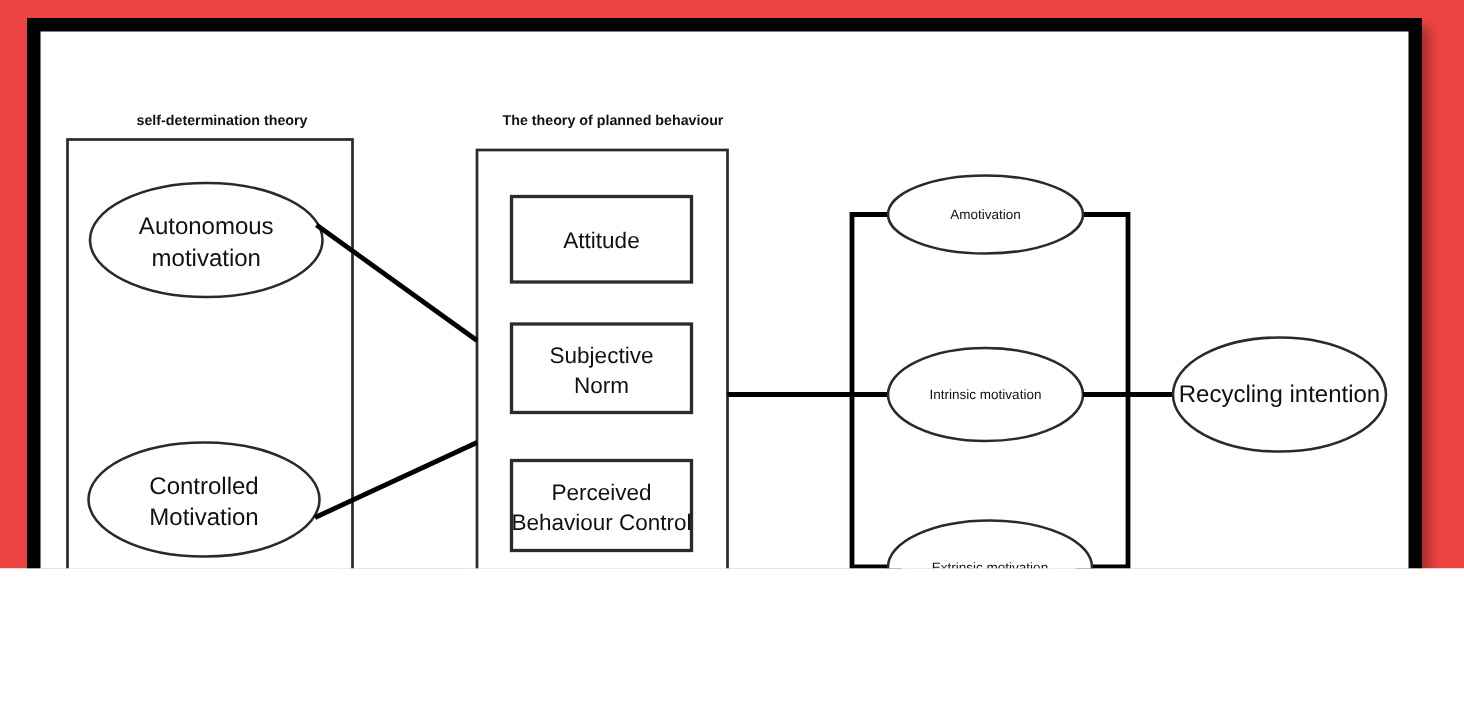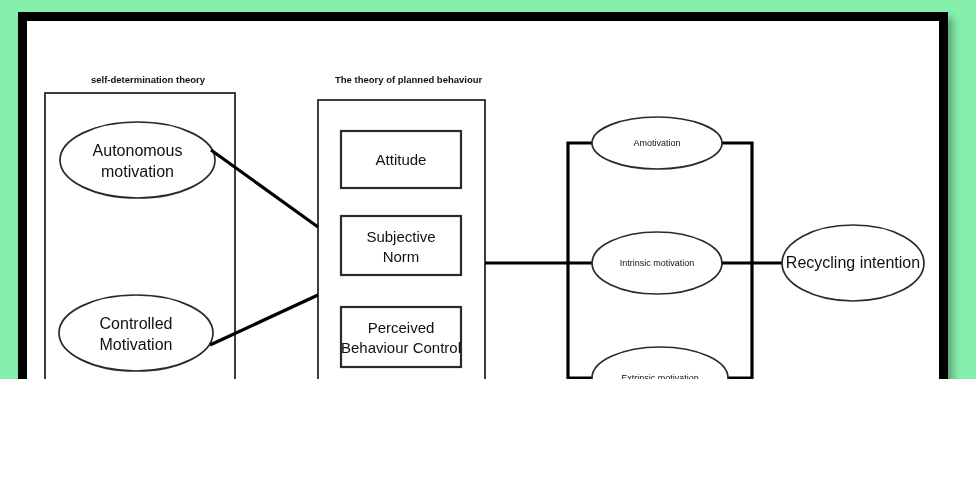--- a/index.html
+++ b/index.html
@@ -6,21 +6,21 @@
   html, body {
     margin: 0;
     padding: 0;
     background: #ffffff;
     font-family: "Liberation Sans", sans-serif;
   }
   #canvas {
     position: relative;
     width: 976px;
     height: 379px;
-    background: #86efac;
+    background: #ef4444;
     overflow: hidden;
   }
   
   #frame {
     position: absolute;
     left: 18px;
     top: 12px;
     width: 930px;
     height: 446px;
     box-sizing: border-box;

